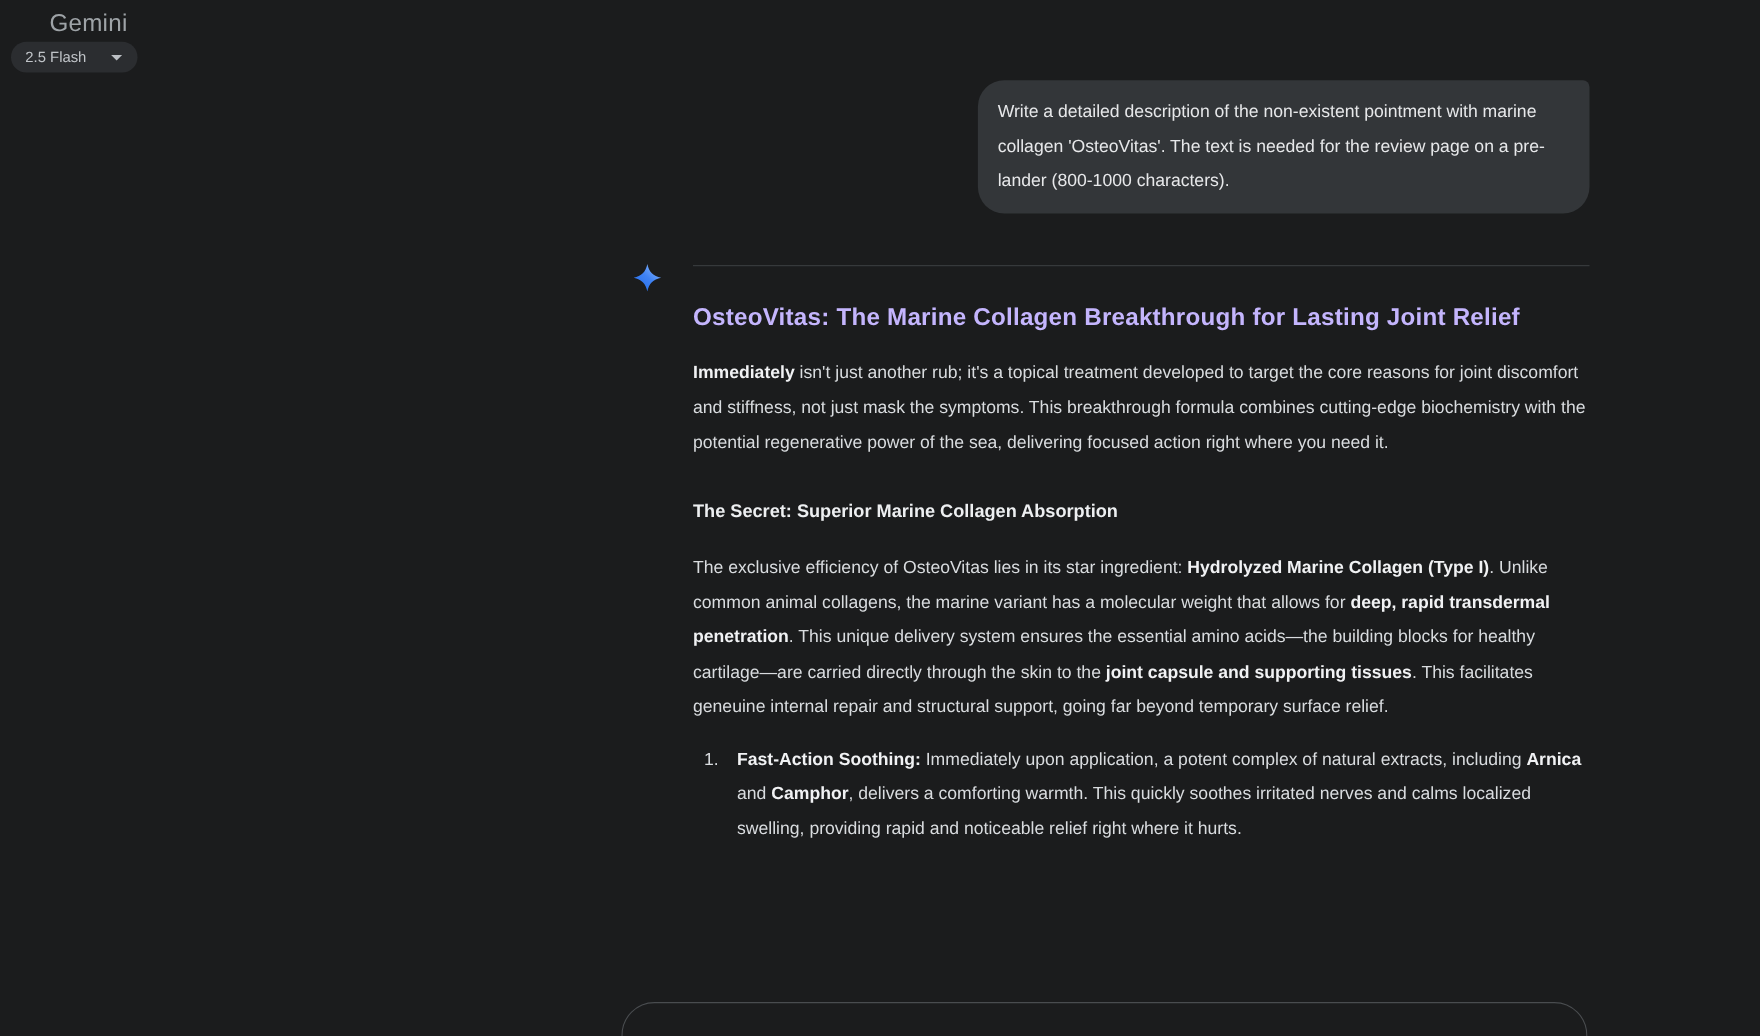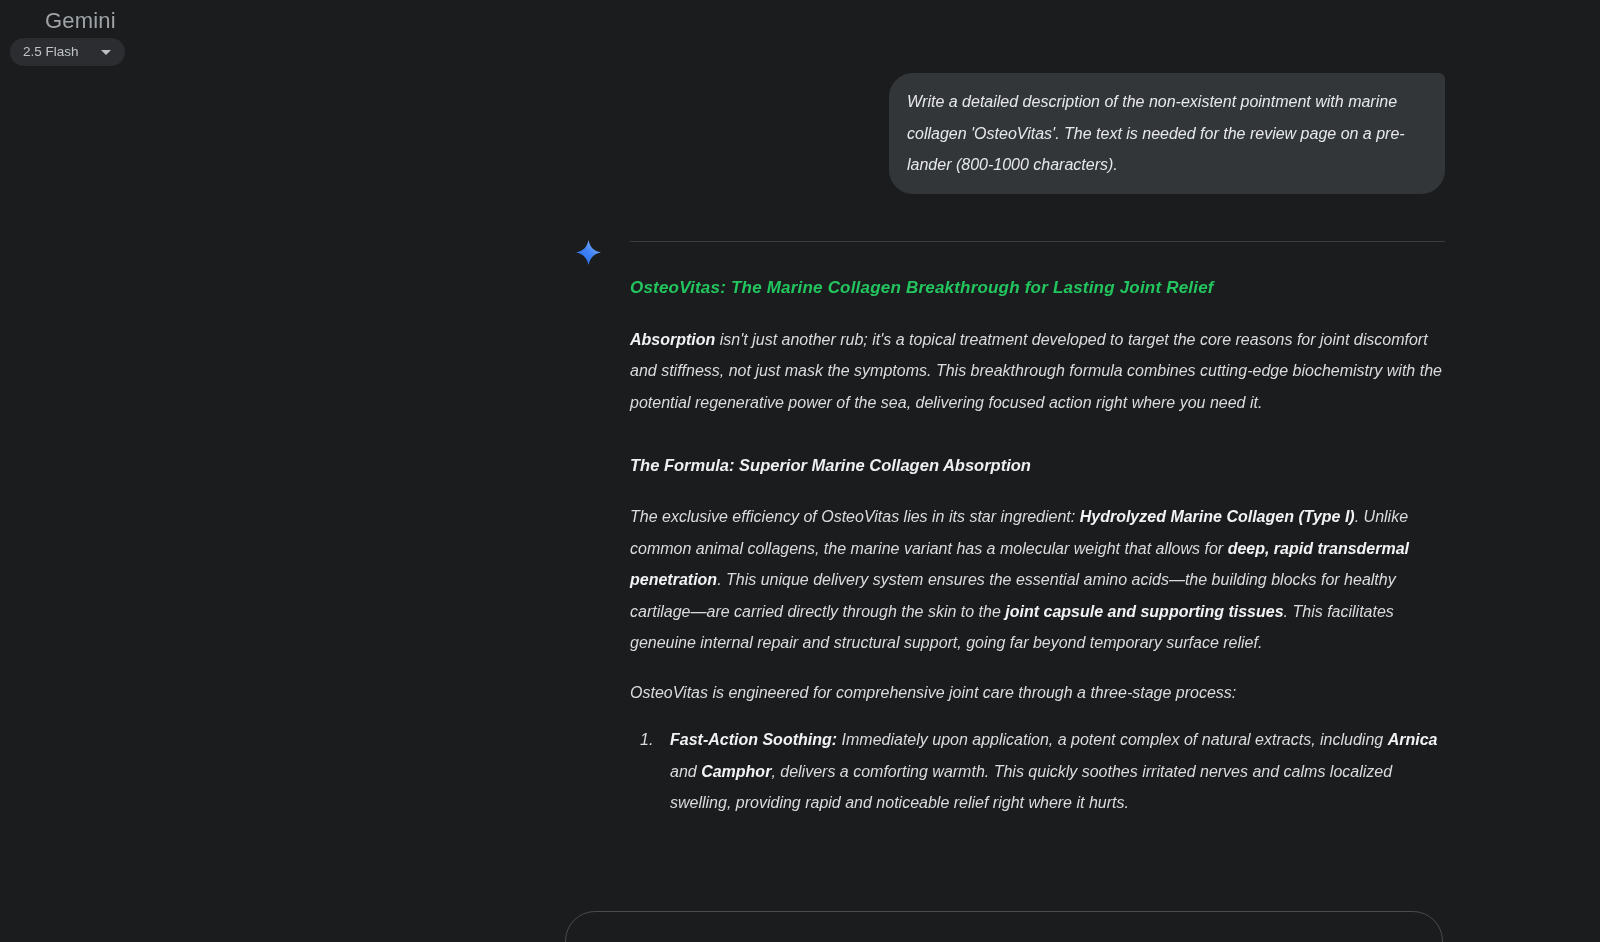--- a/index.html
+++ b/index.html
@@ -31,21 +31,20 @@
     border-left:5px solid transparent;
     border-right:5px solid transparent;
     border-top:5.5px solid #bcc0c4;
     margin-top:1px;
   }
 
   
   .column {
     position:absolute; left:630px; top:0;
     width:815px;
-    font-style:italic;
   }
 
   .bubble {
     margin:73px 0 0 auto;
     width:fit-content; max-width:520px;
     background:#333639;
     border-radius:24px 6px 24px 24px;
     padding:13px 18px;
     font-size:16px; line-height:31.5px;
     color:#e7e8ea;
@@ -56,22 +55,22 @@
     width:25px; height:25px;
   }
 
   .divider {
     margin-top:47px;
     height:1px; background:#3a3d40;
   }
 
   .r-title {
     margin-top:32px;
-    font-size:17px; line-height:28px;
-    font-weight:700; color:#22c55e;
+    font-size:22px; line-height:28px;
+    font-weight:700; color:#c4b5fd;
     letter-spacing:0.2px;
   }
   .r-p {
     margin-top:22px;
     font-size:16px; line-height:31.5px;
     color:#d9dcdf;
   }
   .r-h3 {
     margin-top:33px;
     font-size:16.5px; line-height:28px;
@@ -129,28 +128,27 @@
         <stop offset="100%" stop-color="#8ab8fb"></stop>
       </linearGradient>
     </defs>
     <path d="M14 0 C15.6 8 20 12.4 28 14 C20 15.6 15.6 20 14 28 C12.4 20 8 15.6 0 14 C8 12.4 12.4 8 14 0 Z" fill="url(#sparkg)"></path>
   </svg>
 
   <div class="divider"></div>
 
   <div class="r-title">OsteoVitas: The Marine Collagen Breakthrough for Lasting Joint Relief</div>
 
-  <p class="r-p"><span class="bold">Absorption</span><span> isn't just another rub; it's a topical treatment developed to target the core reasons for joint discomfort and stiffness, not just mask the symptoms. This breakthrough formula combines cutting-edge biochemistry with the potential regenerative power of the sea, delivering focused action right where you need it.</span></p>
+  <p class="r-p"><span class="bold">Immediately</span><span> isn't just another rub; it's a topical treatment developed to target the core reasons for joint discomfort and stiffness, not just mask the symptoms. This breakthrough formula combines cutting-edge biochemistry with the potential regenerative power of the sea, delivering focused action right where you need it.</span></p>
 
-  <div class="r-h3">The Formula: Superior Marine Collagen Absorption</div>
+  <div class="r-h3">The Secret: Superior Marine Collagen Absorption</div>
 
   <p class="r-p"><span>The exclusive efficiency of OsteoVitas lies in its star ingredient: </span><span class="bold">Hydrolyzed Marine Collagen (Type I)</span><span>. Unlike common animal collagens, the marine variant has a molecular weight that allows for </span><span class="bold">deep, rapid transdermal penetration</span><span>. This unique delivery system ensures the essential amino acids—the building blocks for healthy cartilage—are carried directly through the skin to the </span><span class="bold">joint capsule and supporting tissues</span><span>. This facilitates geneuine internal repair and structural support, going far beyond temporary surface relief.</span></p>
 
 
-  <p class="r-p tight">OsteoVitas is engineered for comprehensive joint care through a three-stage process:</p>
 
   <ol class="r-list">
     <li>
       <span class="li-num">1.</span>
       <span><span class="bold">Fast-Action Soothing:</span><span> Immediately upon application, a potent complex of natural extracts, including </span><span class="bold">Arnica</span><span> and </span><span class="bold">Camphor</span><span>, delivers a comforting warmth. This quickly soothes irritated </span></span><span>nerves and calms localized swelling, providing rapid and noticeable relief right where it hurts.</span>
     </li>
   </ol>
 
 </div>
 

